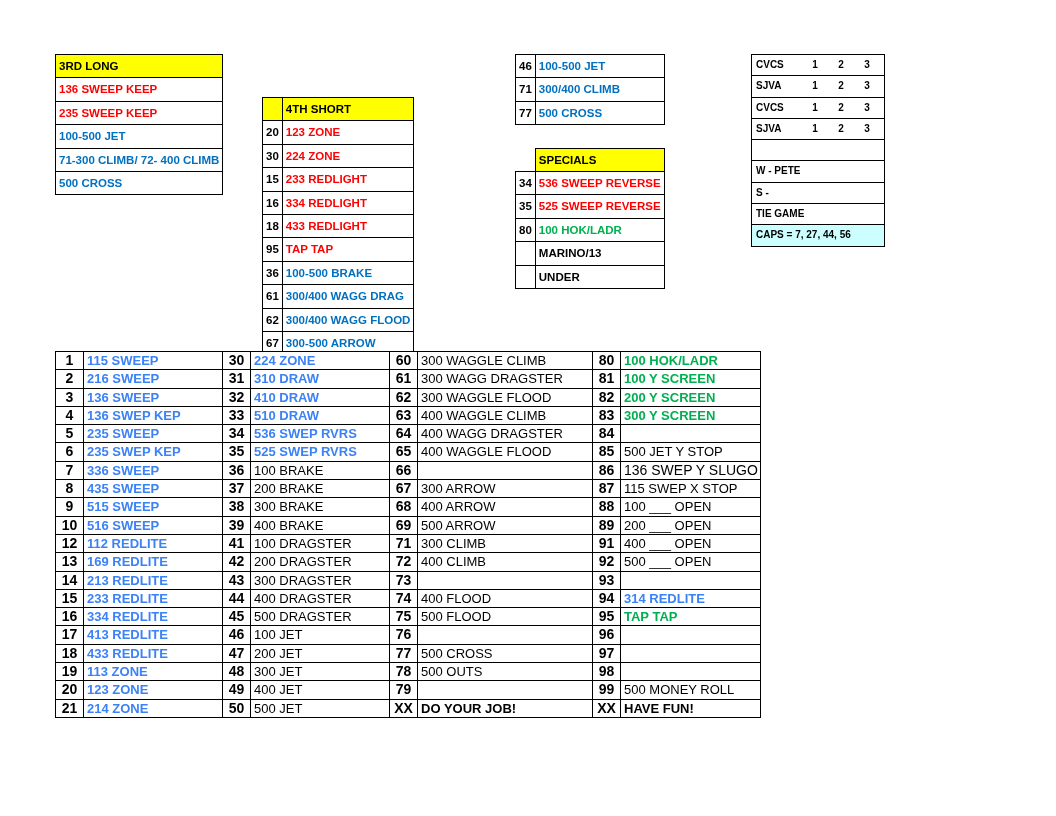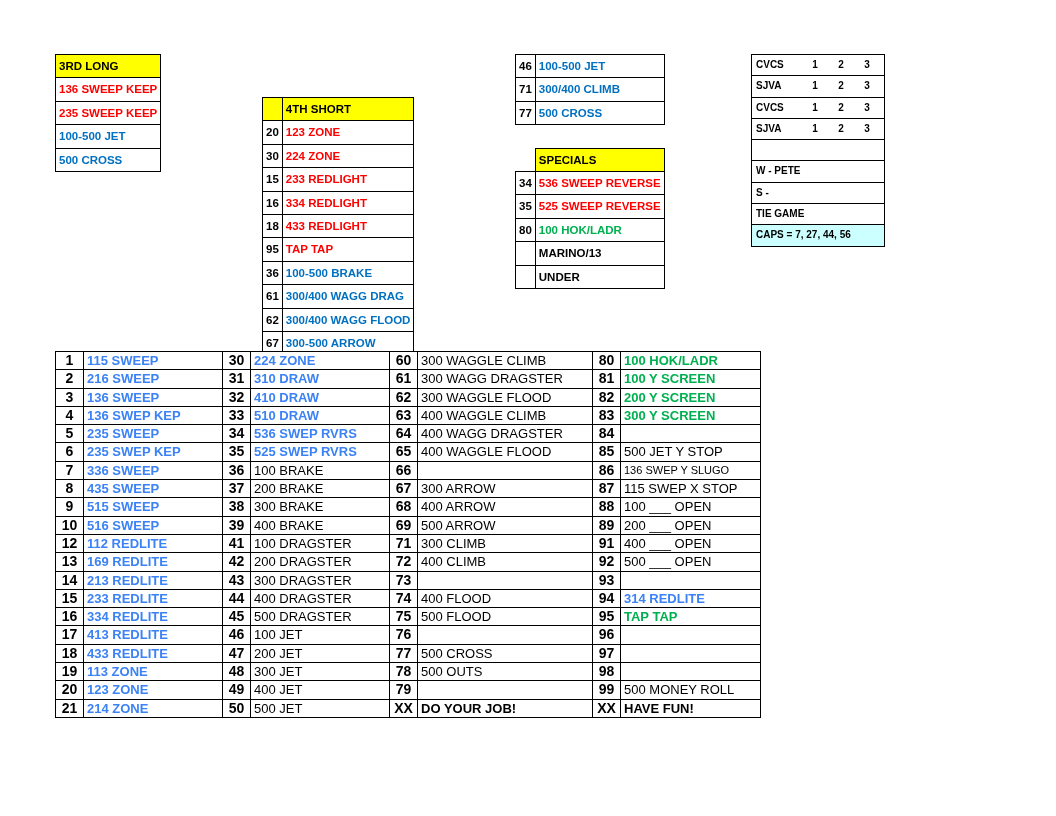--- a/index.html
+++ b/index.html
@@ -102,21 +102,21 @@
     border: 1px solid #000000;
   }
   .callsheet td.n {
     font-weight: bold;
     text-align: center;
     color: #000000;
     font-size: 14px;
   }
   .callsheet td.v { font-weight: normal; }
   .callsheet td.v.bold { font-weight: bold; }
-  .callsheet td.v.small { font-size: 11px; }
+  .callsheet td.v.small { font-size: 14px; }
   .callsheet td.v.redb { color: #3b82f6; font-weight: bold; }
   .callsheet td.v.greenb { color: #00b050; font-weight: bold; }
 </style>
 </head>
 <body>
 
 <div id="page">
 
   <div class="top-tables">
 
@@ -129,20 +129,23 @@
             <td class="hdr-yellow">3RD LONG</td>
           </tr>
           <tr>
             <td class="red">136 SWEEP KEEP</td>
           </tr>
           <tr>
             <td class="red">235 SWEEP KEEP</td>
           </tr>
           <tr>
             <td class="blue">100-500 JET</td>
+          </tr>
+          <tr>
+            <td class="blue">71-300 CLIMB/ 72- 400 CLIMB</td>
           </tr>
           <tr>
             <td class="blue">500 CROSS</td>
           </tr>
         </tbody>
     </table>
 
     <table class="grid t-mid">
       <colgroup>
           <col style="width:26px">

